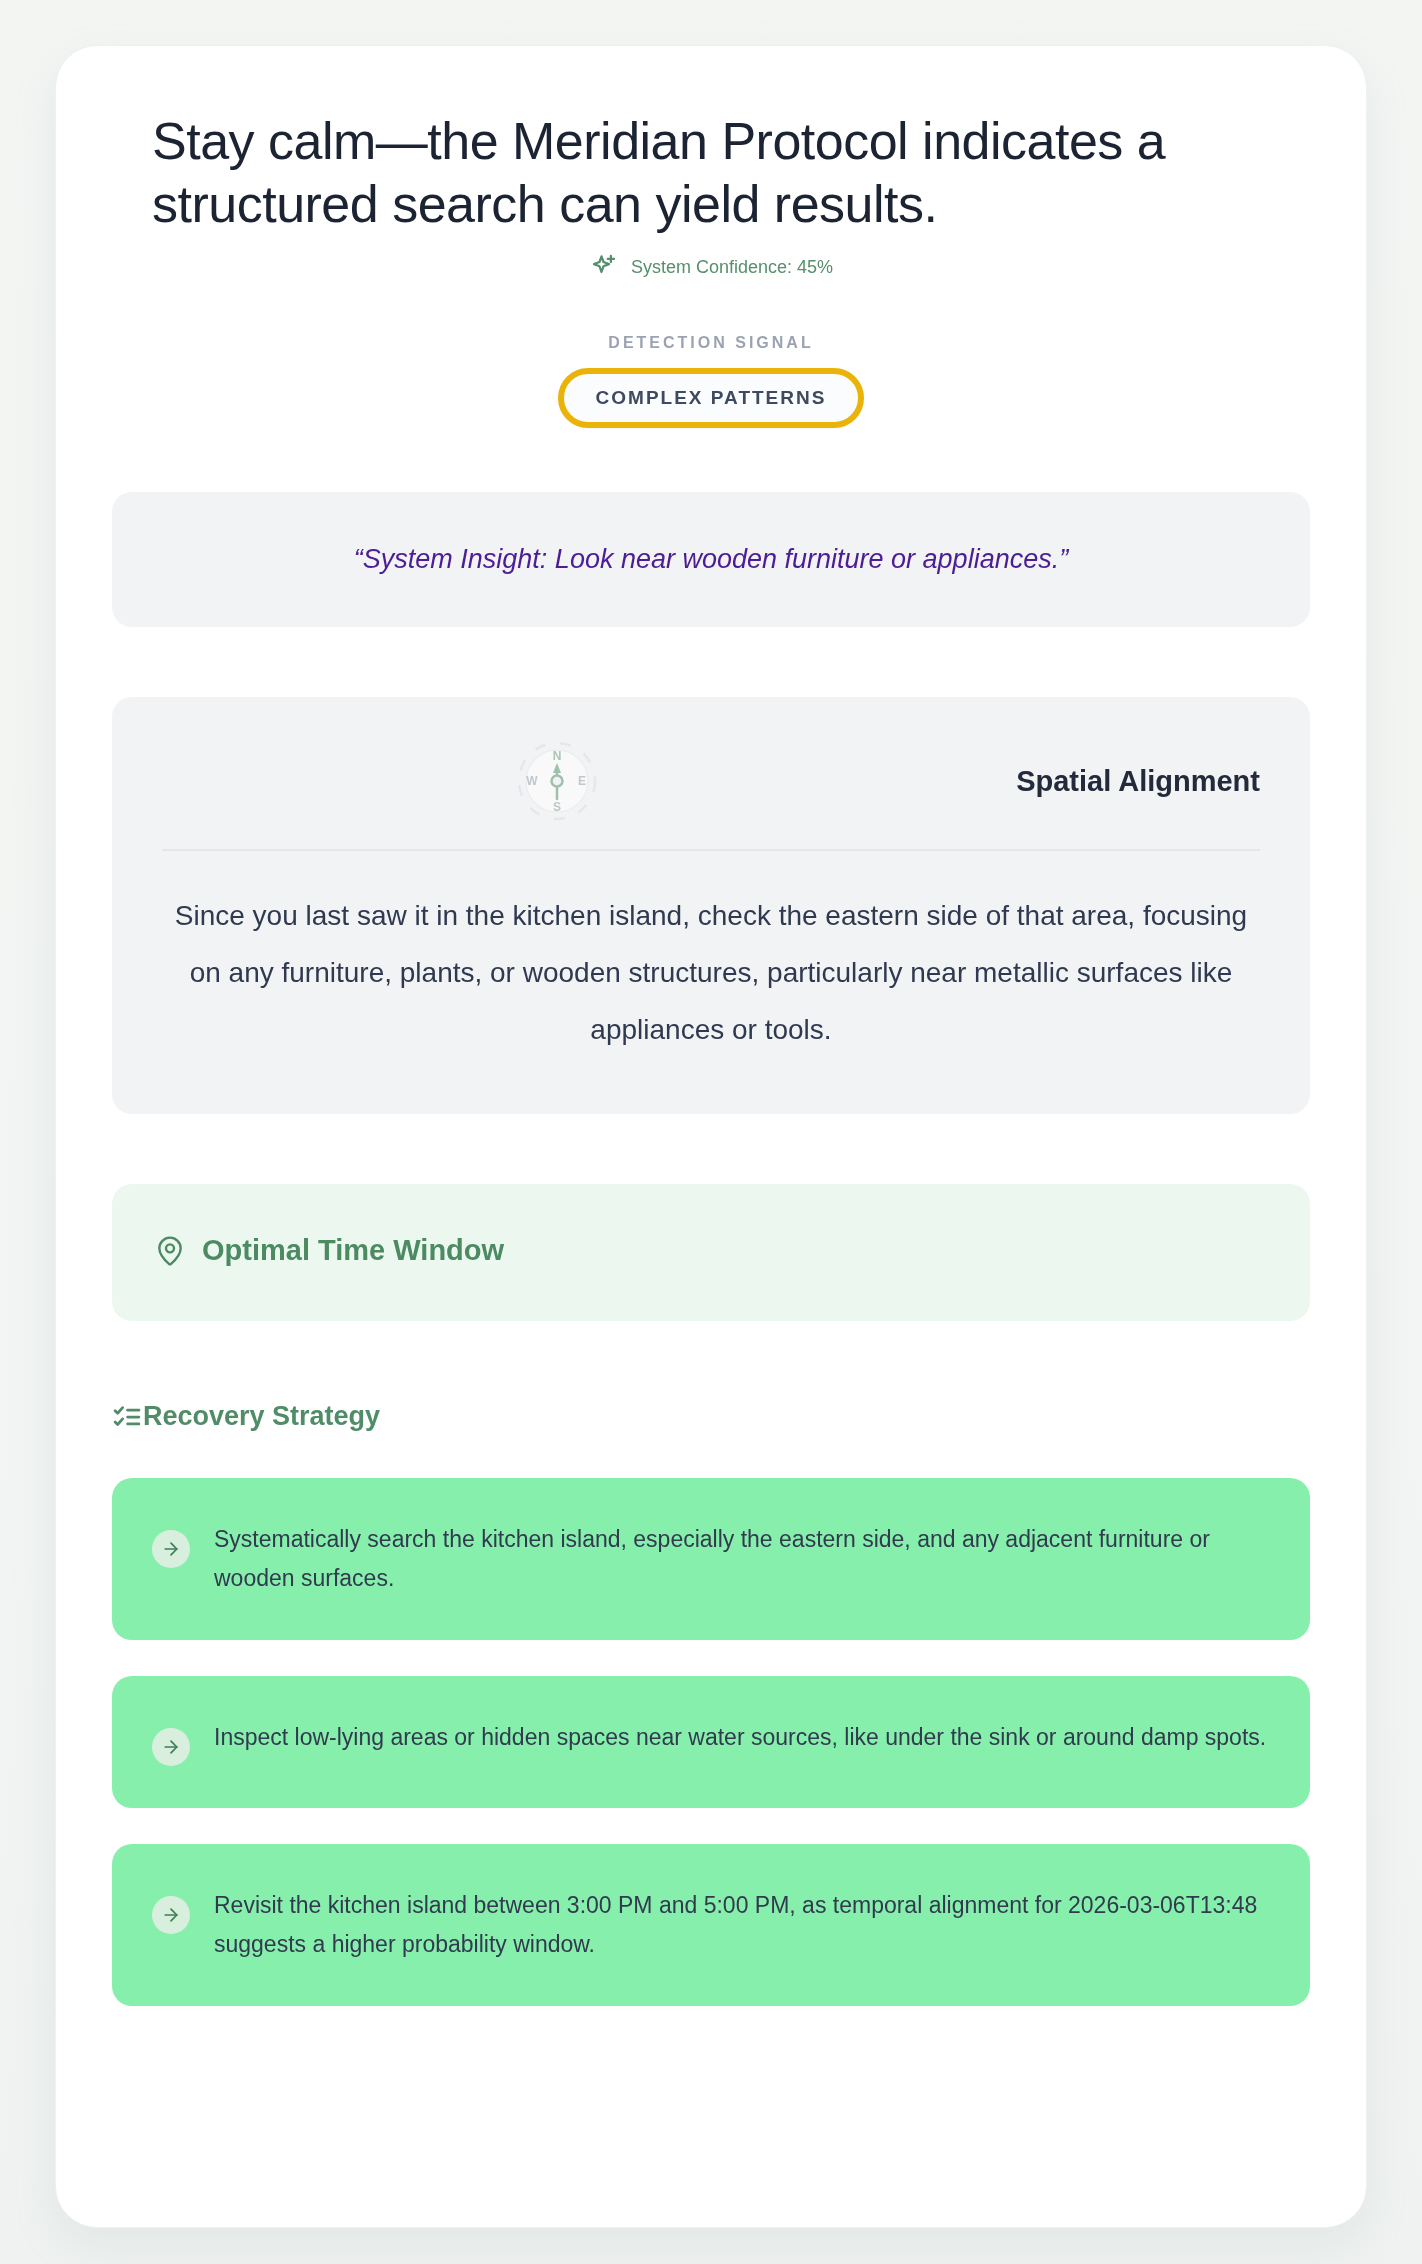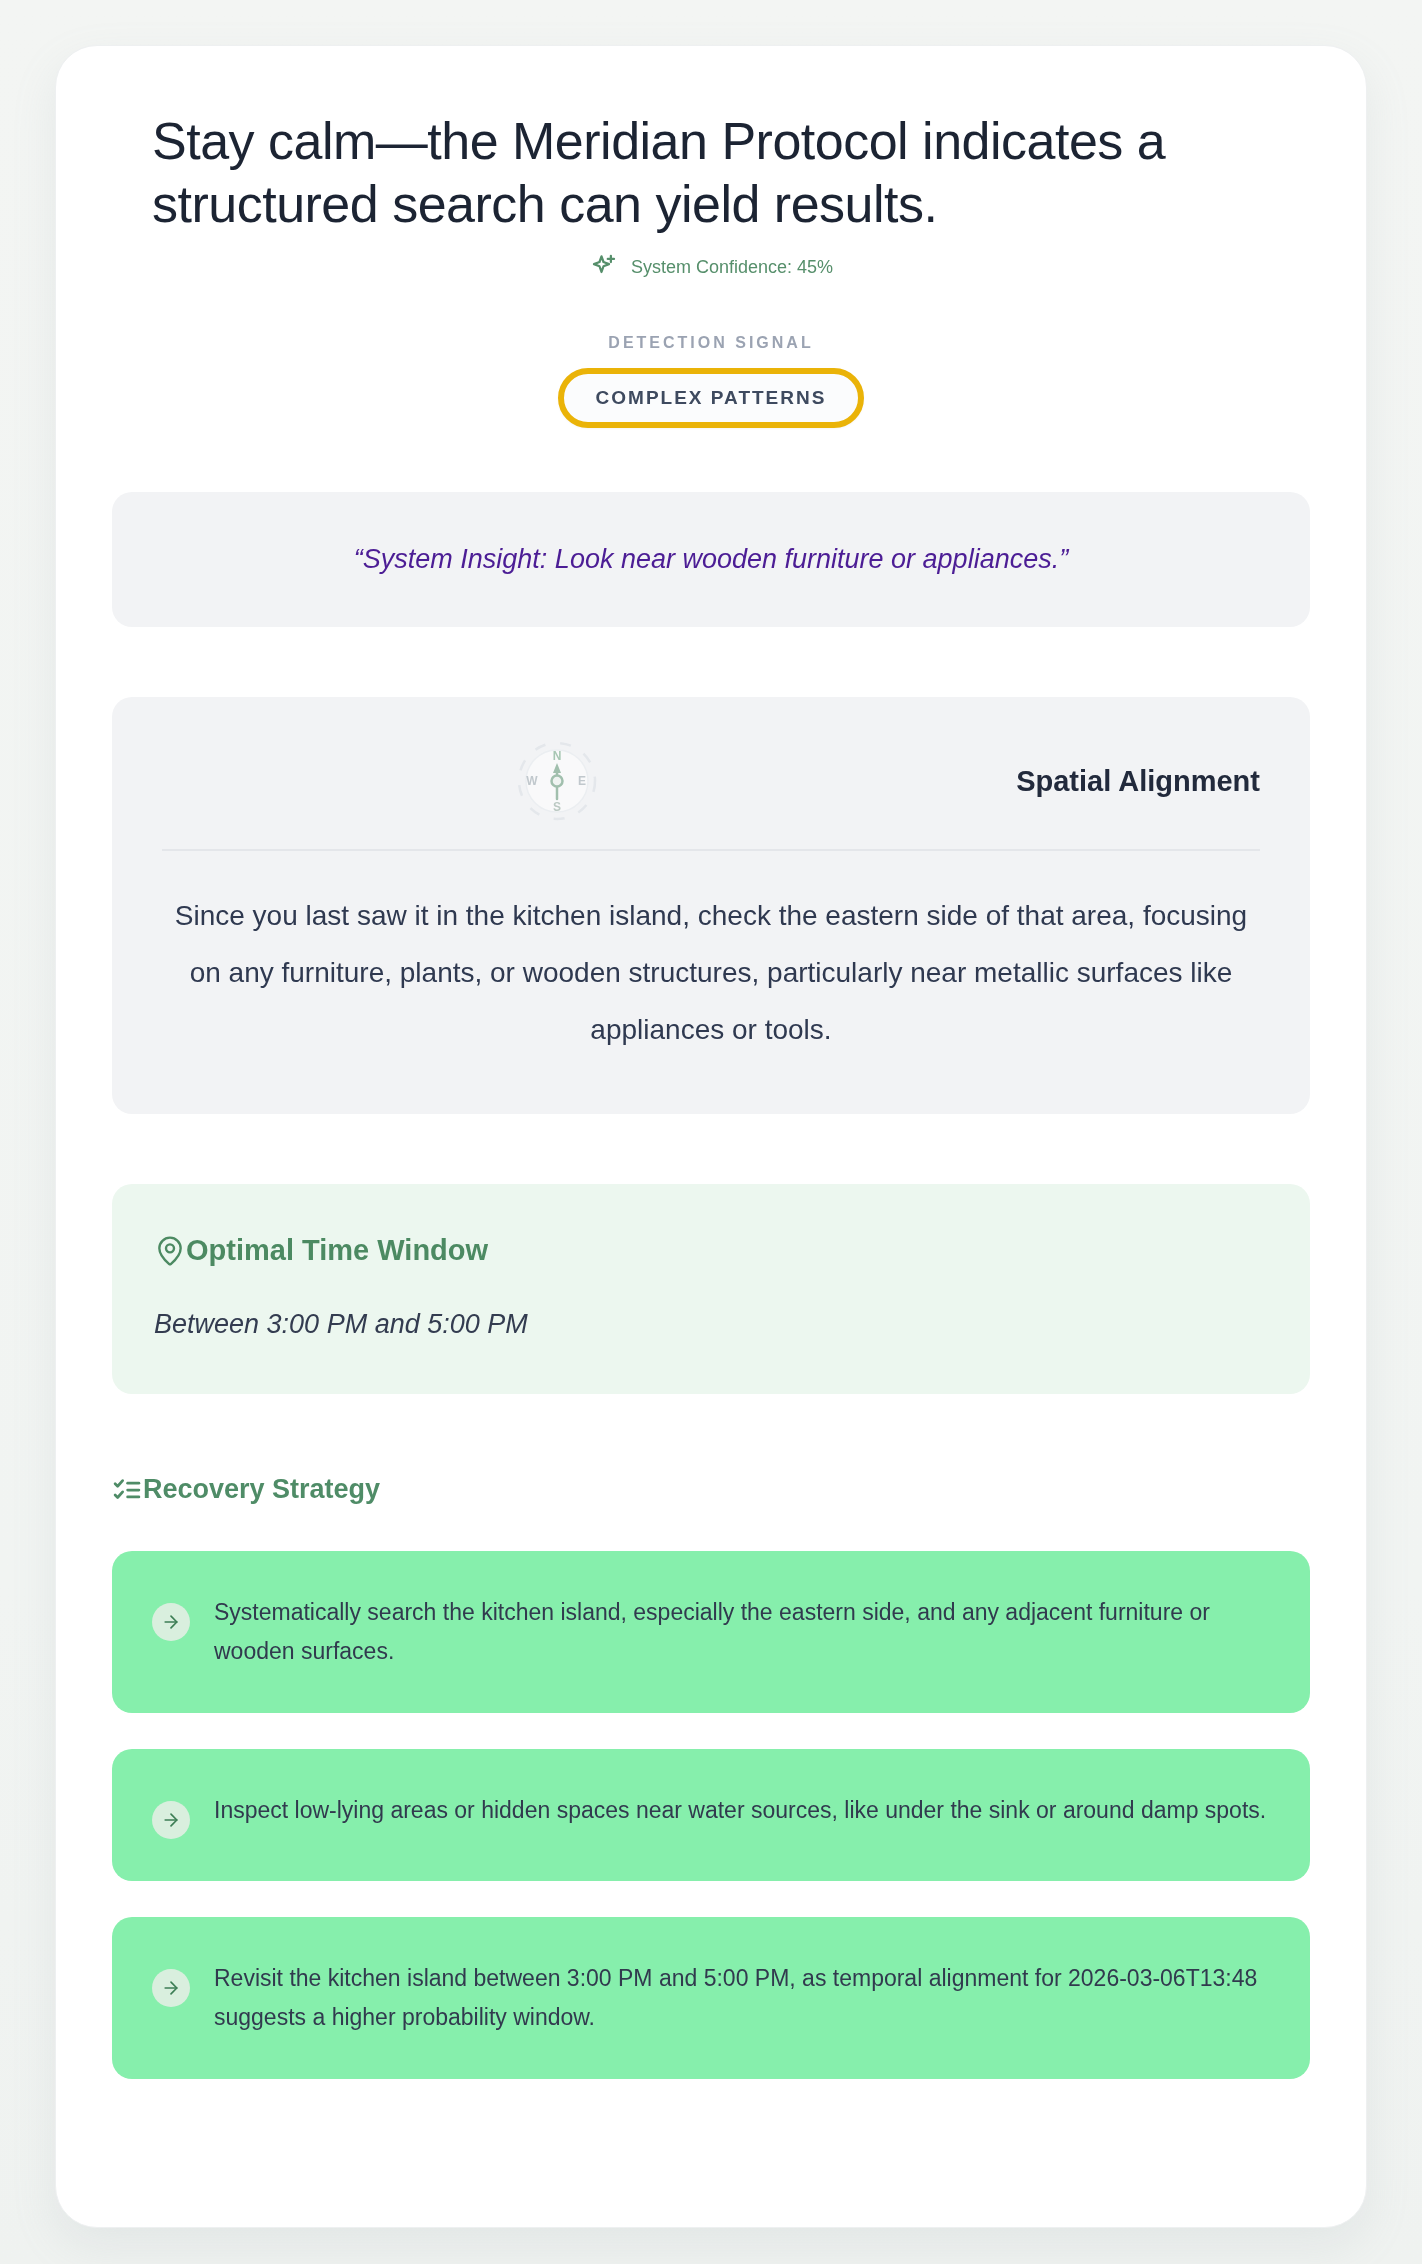--- a/index.html
+++ b/index.html
@@ -65,21 +65,21 @@
   .spatial-body {
     margin-top:36px; text-align:center;
     font-size:28px; line-height:57px; color:#2f3950;
     padding:0 6px;
   }
   .time-box {
     margin-top:70px;
     background:#ecf7ef; border-radius:20px;
     padding:50px 42px 54px 42px;
   }
-  .time-header { display:flex; align-items:center; }
+  .time-header { display:flex; align-items:center; gap:16px; }
   .time-title { font-size:29px; font-weight:700; color:#4c8a62; }
   .time-value {
     margin-top:42px;
     font-style:italic; font-size:27px; color:#333c50;
   }
   .recovery-header {
     margin-top:80px;
     display:flex; align-items:center; gap:1px;
   }
   .recovery-title { font-size:27px; font-weight:600; color:#4f8c67; }
@@ -151,21 +151,20 @@
   <div class="time-box">
     <div class="time-header">
       <span>
         <svg width="32" height="32" viewBox="0 0 24 24" fill="none" stroke="#4c8a62" stroke-width="1.8" stroke-linecap="round" stroke-linejoin="round">
           <path d="M20 10c0 5-5.5 10.2-7.4 11.8a1 1 0 0 1-1.2 0C9.5 20.2 4 15 4 10a8 8 0 0 1 16 0Z"></path>
           <circle cx="12" cy="10" r="3"></circle>
         </svg>
       </span>
       <span class="time-title">Optimal Time Window</span>
     </div>
-    <div class="time-value">Between 3:00 PM and 5:00 PM</div>
   </div>
 
   <div class="recovery-header">
     <span>
       <svg width="30" height="30" viewBox="0 0 24 24" fill="none" stroke="#4f8c67" stroke-width="2.2" stroke-linecap="round" stroke-linejoin="round">
         <path d="m2.5 7 2 2 4-4.5"></path>
         <path d="m2.5 16 2 2 4-4.5"></path>
         <path d="M12.5 6.5h9"></path>
         <path d="M12.5 12h9"></path>
         <path d="M12.5 17.5h9"></path>

